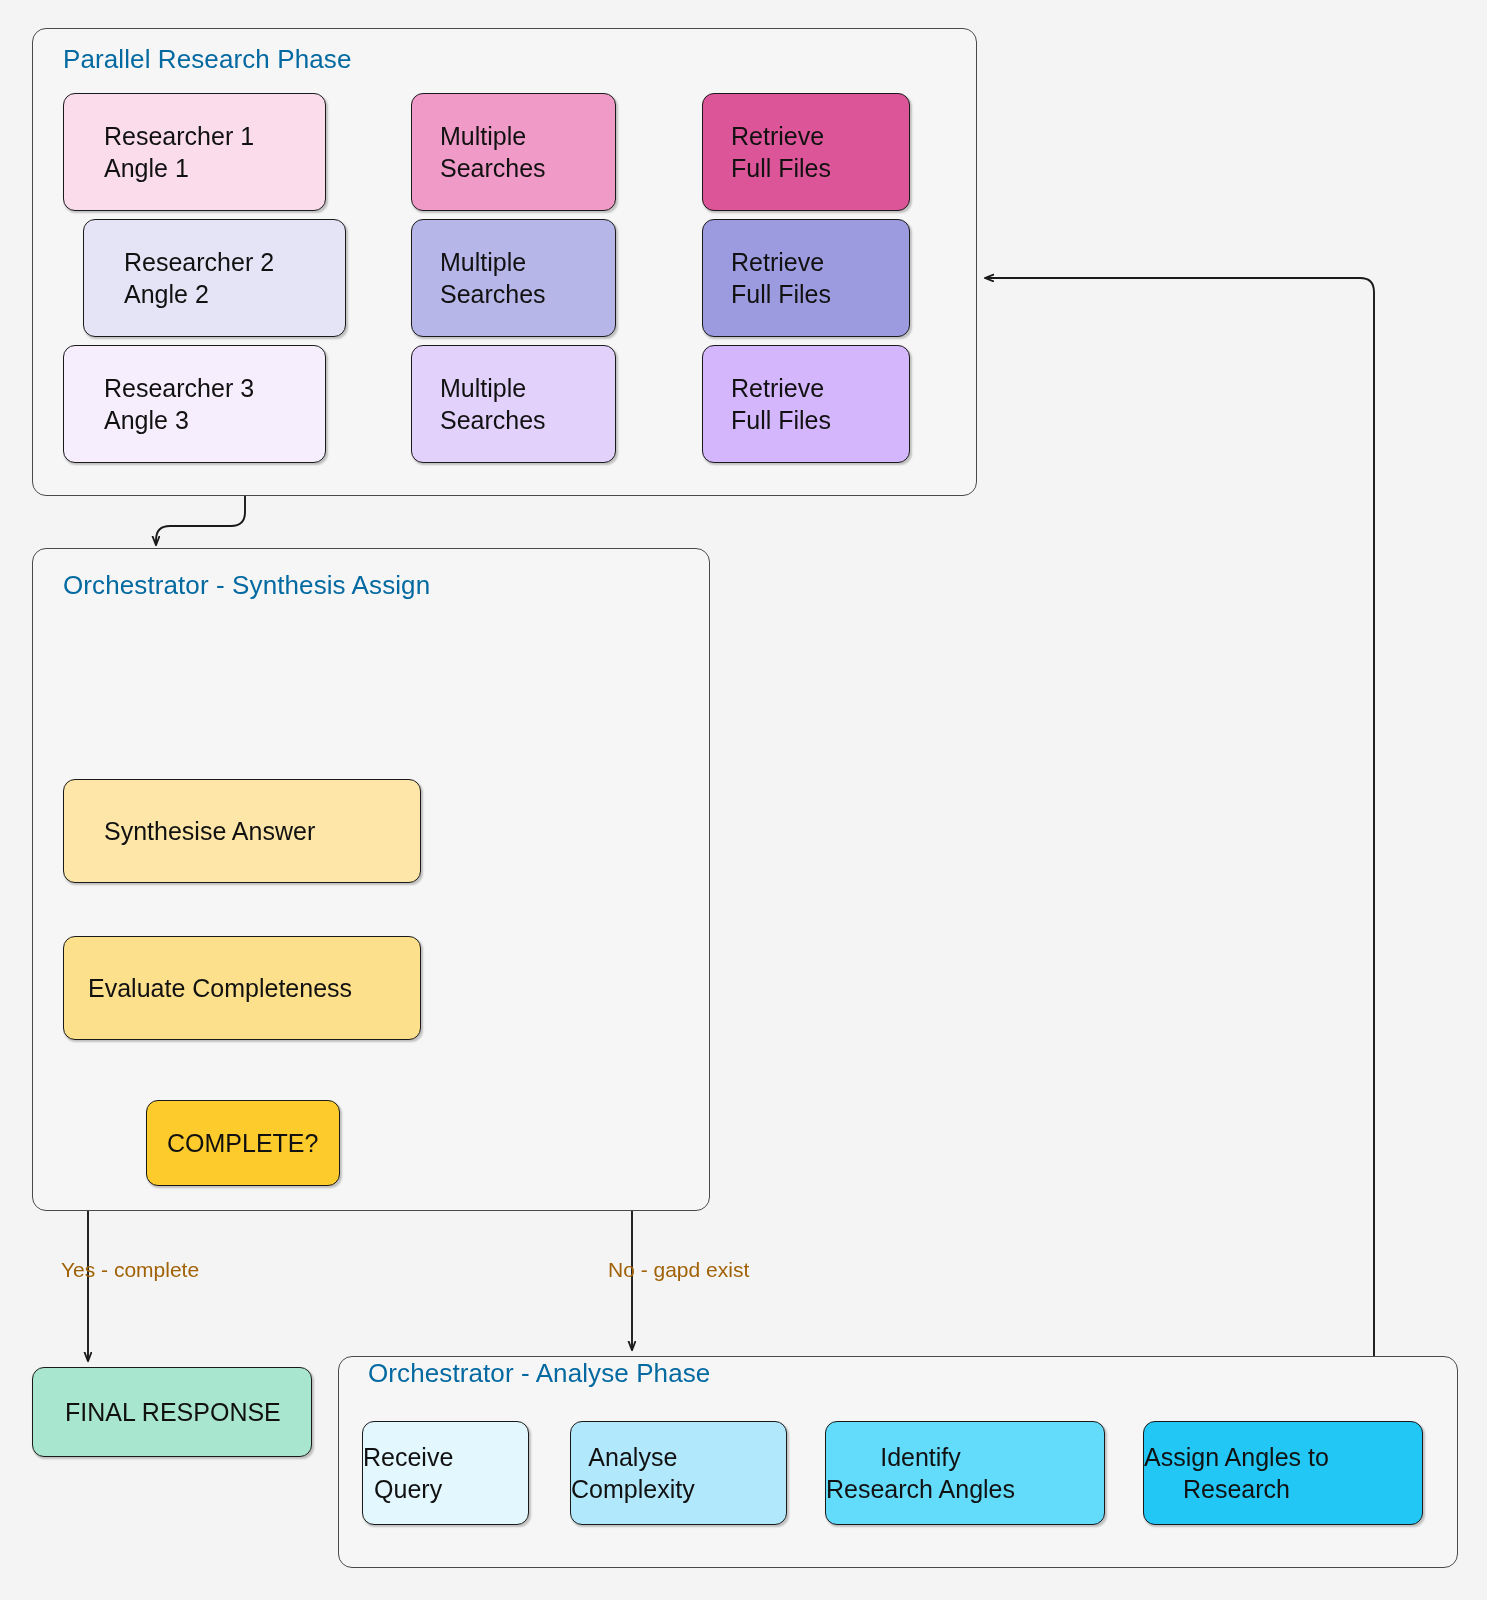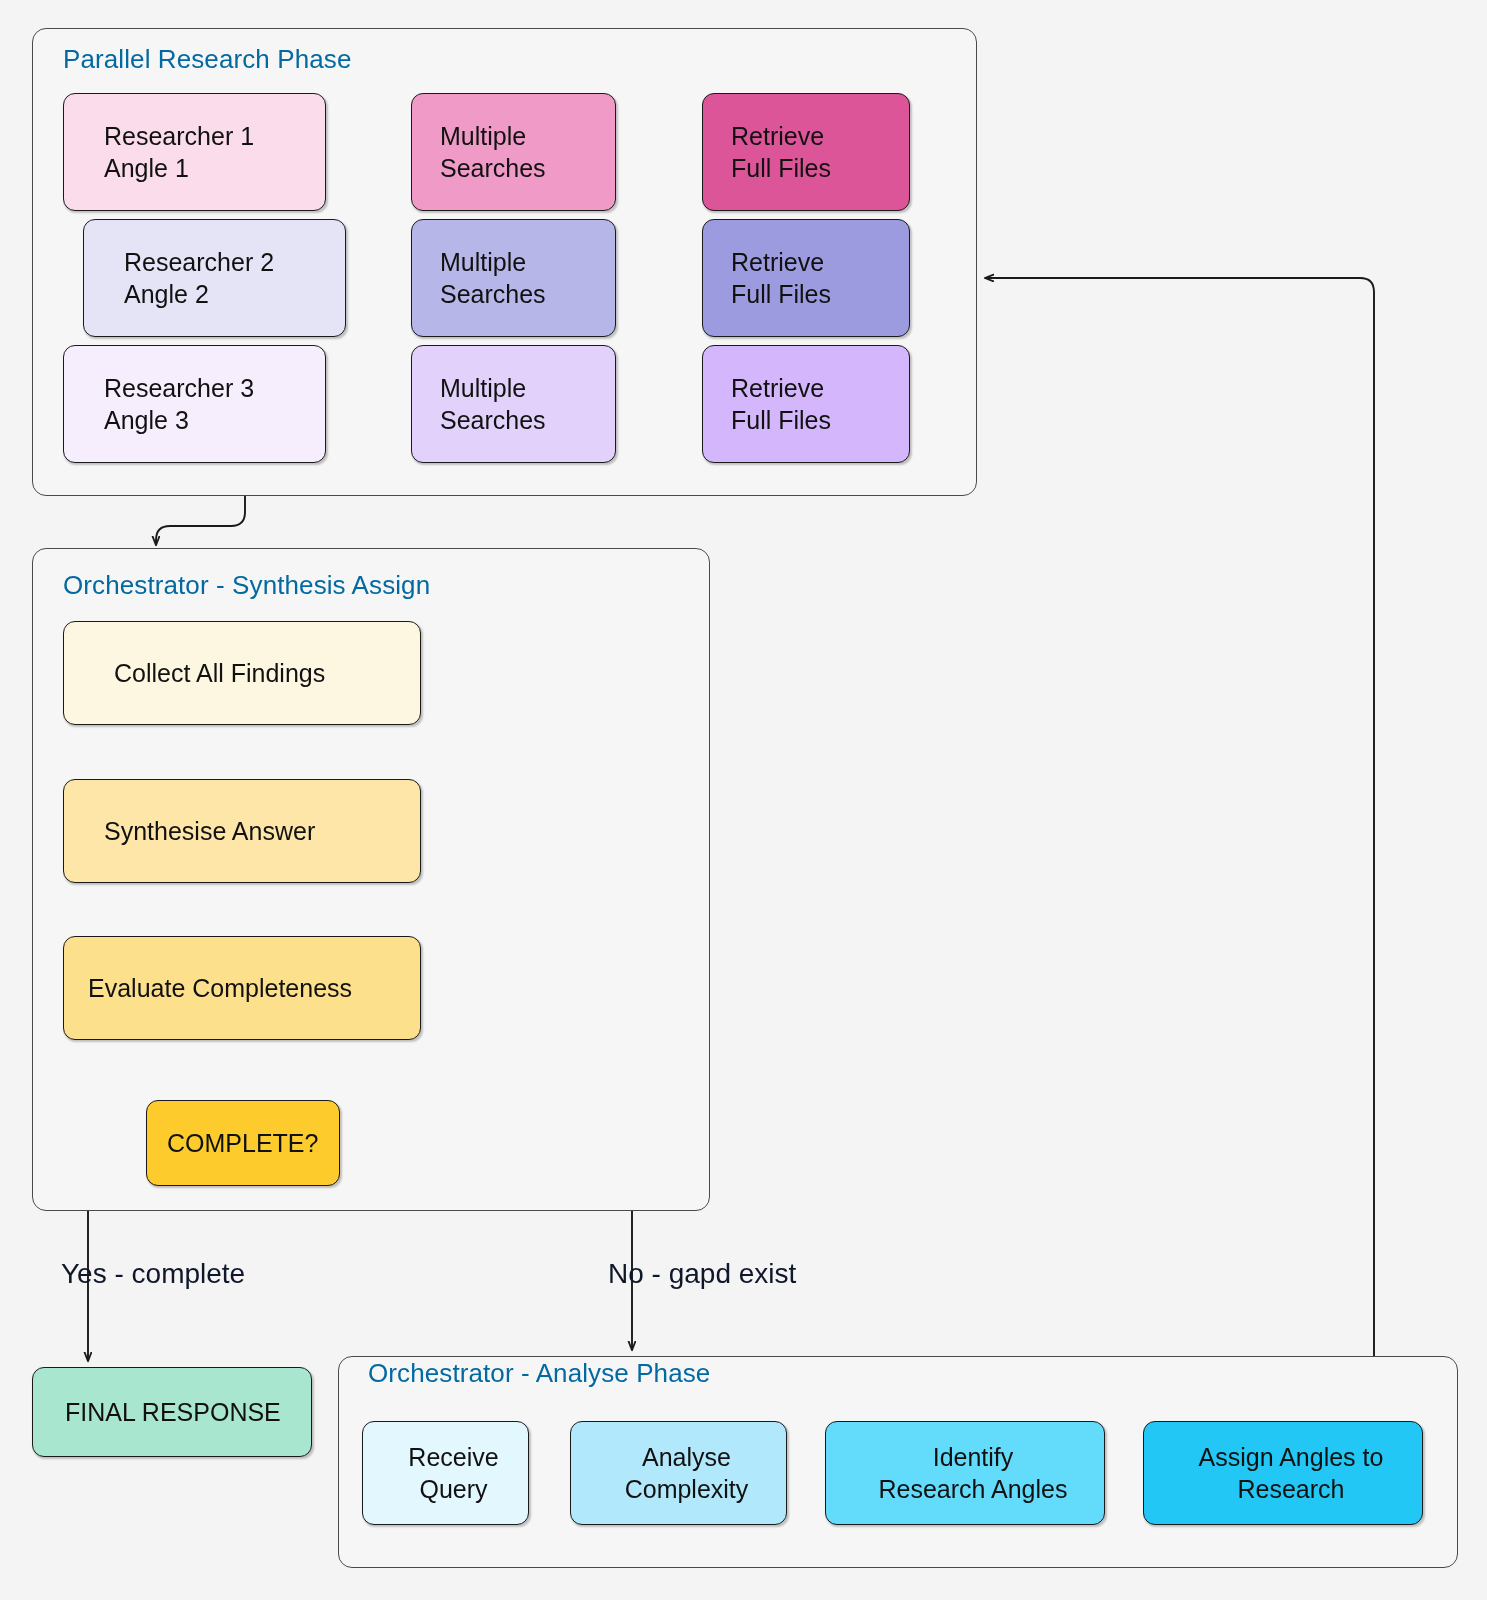--- a/index.html
+++ b/index.html
@@ -39,40 +39,39 @@
     display: flex;
     align-items: center;
     justify-content: flex-start;
     padding-left: 40px;
     color: #111;
     font-size: 25px;
     line-height: 1.28;
     box-shadow: 1.5px 2px 2px rgba(0,0,0,0.22);
   }
   .node.center {
-    justify-content: center;
-    padding-left: 16px;
+    padding-left: 0;
     text-align: center;
   }
   .node .label {
     white-space: pre-line;
   }
   svg.wires {
     position: absolute;
     left: 0;
     top: 0;
     width: 1487px;
     height: 1600px;
     pointer-events: none;
     overflow: visible;
   }
   .edge-label {
     position: absolute;
-    font-size: 28px;
-    color: #0f172a;
+    font-size: 21px;
+    color: #a16207;
     white-space: nowrap;
   }
 </style>
 </head>
 <body>
 
 <div id="canvas">
 
   <svg class="wires" viewBox="0 0 1487 1600">
     <defs>
@@ -154,23 +153,20 @@
   </div>
   <div class="node" style="left:702px; top:219px; width:208px; height:118px; background:#9d9be0; padding-left:28px;">
     <span class="label">Retrieve
 Full Files</span>
   </div>
   <div class="node" style="left:702px; top:345px; width:208px; height:118px; background:#d3b6fb; padding-left:28px;">
     <span class="label">Retrieve
 Full Files</span>
   </div>
 
-  <div class="node" style="left:63px; top:621px; width:358px; height:104px; background:#fdf6e0; padding-left:50px;">
-    <span class="label">Collect All Findings</span>
-  </div>
   <div class="node" style="left:63px; top:779px; width:358px; height:104px; background:#fde6a8; ">
     <span class="label">Synthesise Answer</span>
   </div>
   <div class="node" style="left:63px; top:936px; width:358px; height:104px; background:#fde08c; padding-left:24px;">
     <span class="label">Evaluate Completeness</span>
   </div>
   <div class="node" style="left:146px; top:1100px; width:194px; height:86px; background:#fdcb2b; padding-left:20px;">
     <span class="label">COMPLETE?</span>
   </div>
 

